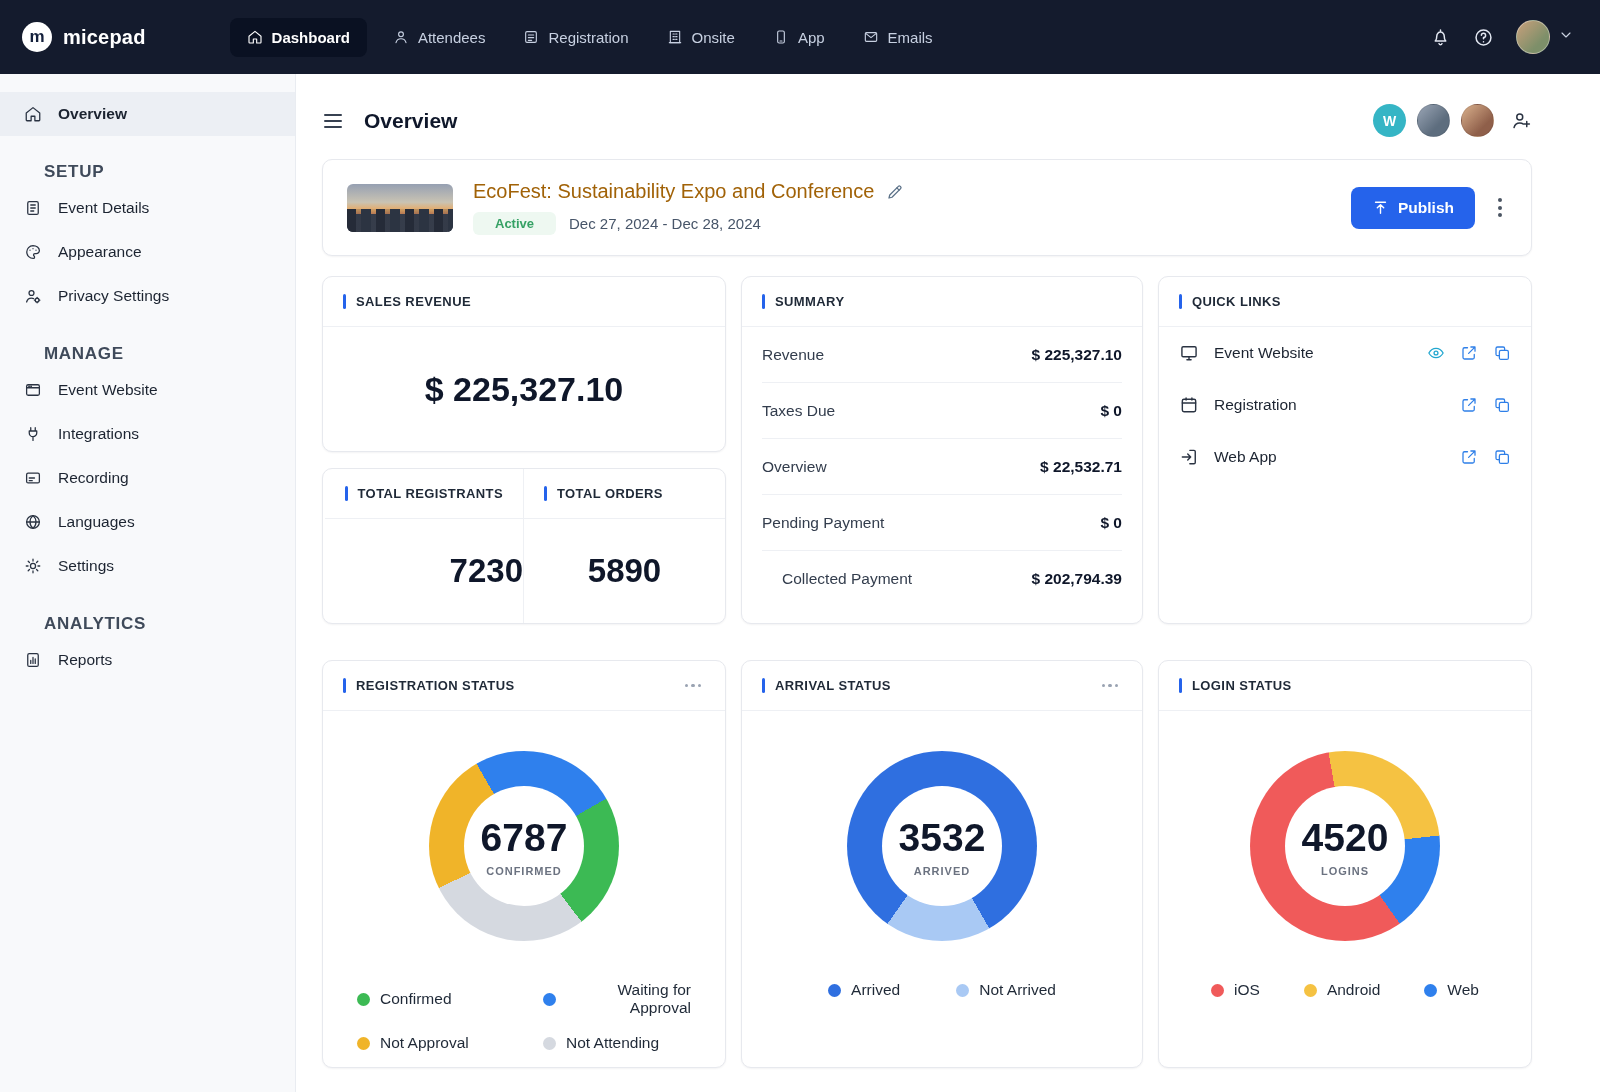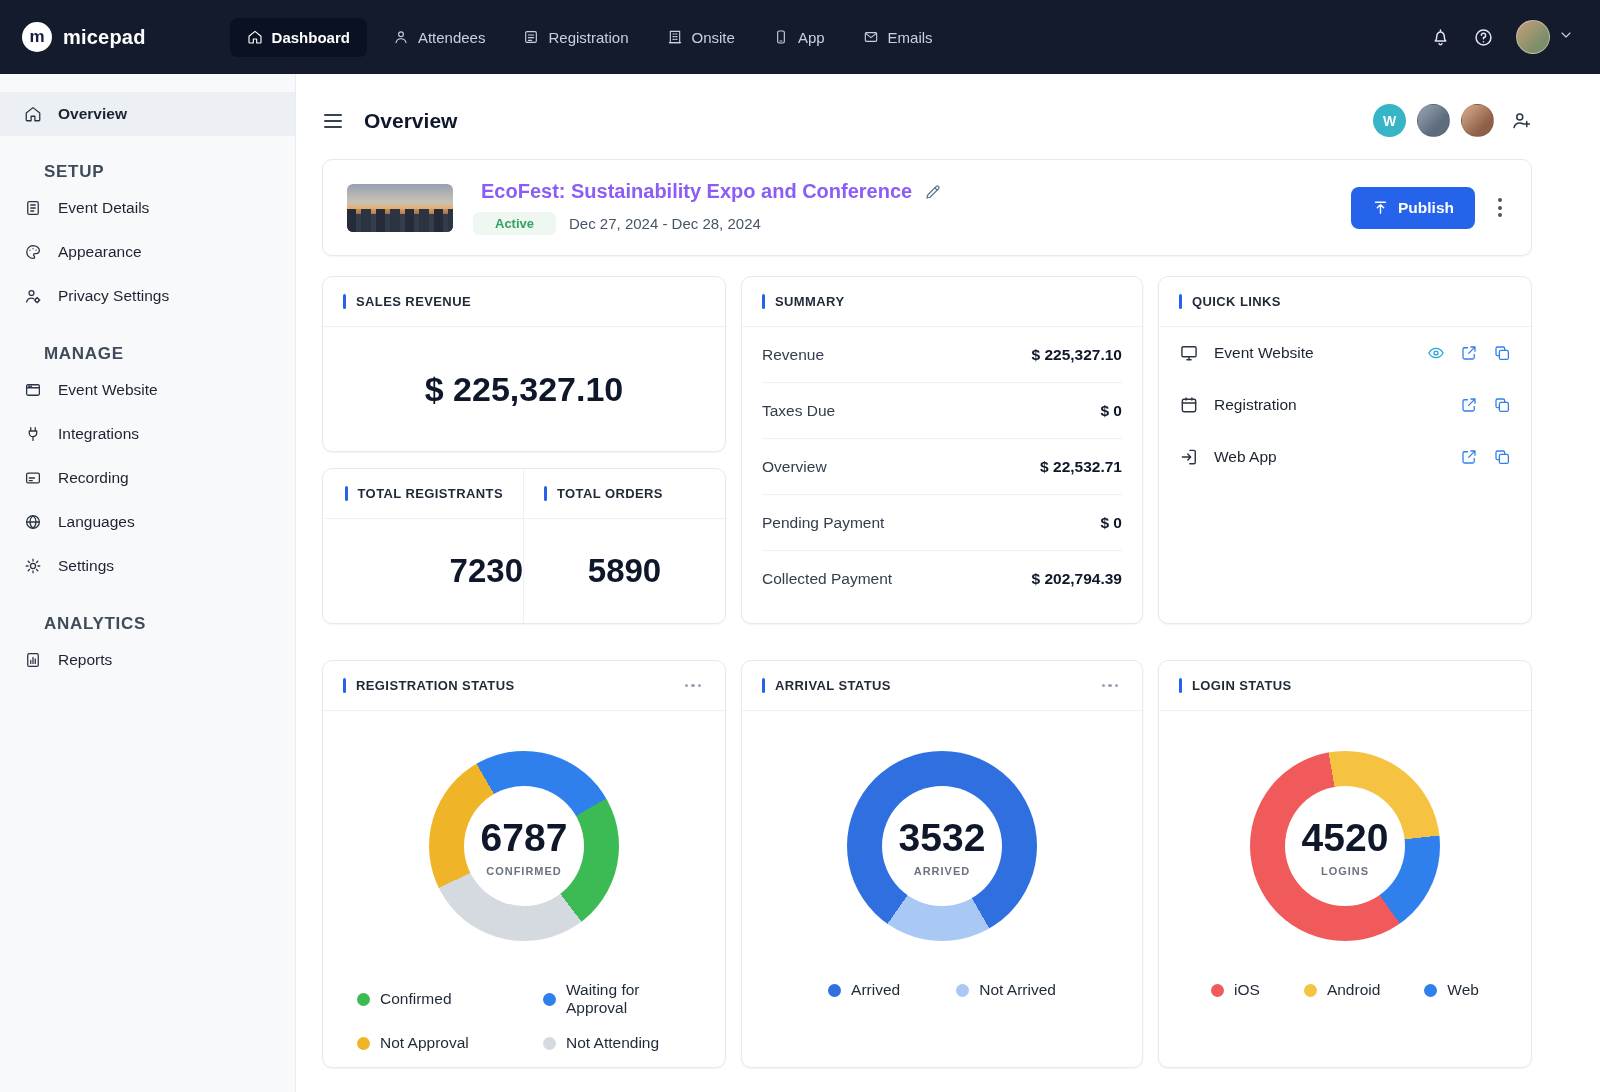--- a/index.html
+++ b/index.html
@@ -51,21 +51,21 @@
 
   
   .card{background:#fff;border:1px solid #e7e9ee;border-radius:10px;box-shadow:0 1px 2px rgba(16,24,40,.05);}
   .event-card{display:flex;align-items:center;padding:20px 24px;margin-bottom:20px;}
   .event-thumb{width:106px;height:48px;border-radius:6px;flex:0 0 auto;position:relative;overflow:hidden;
     background:linear-gradient(180deg,#96a0b2 0%,#c9c3b3 38%,#e8a963 55%,#d2885a 62%,#39404e 62%);}
   .event-thumb::after{content:"";position:absolute;left:0;right:0;bottom:0;height:46%;
     background:repeating-linear-gradient(90deg,#252b38 0 9px,rgba(37,43,56,.25) 9px 14px,#2c3442 14px 24px,rgba(37,43,56,.15) 24px 29px);}
   .event-info{margin-left:20px;}
   .event-title-row{display:flex;align-items:center;gap:12px;}
-  .event-title{font-size:20px;font-weight:700;color:#8b5cf6;margin-left:8px;}
+  .event-title{font-size:20px;font-weight:400;color:#a16207;}
   .edit-btn{color:#5b7188;cursor:pointer;display:flex;}
   .event-meta{display:flex;align-items:center;gap:13px;margin-top:9px;}
   .badge-active{background:#eef8f1;color:#35a164;font-size:13px;font-weight:600;padding:4px 22px;border-radius:6px;}
   .event-dates{font-size:15px;color:#475569;}
   .publish-btn{margin-left:auto;display:flex;align-items:center;gap:9px;background:var(--accent);color:#fff;border:none;border-radius:8px;padding:12px 21px;font-size:15.5px;font-weight:600;font-family:inherit;cursor:pointer;}
   .publish-btn svg.ic{width:17px;height:17px;stroke-width:2;}
   .kebab{margin-left:18px;display:flex;flex-direction:column;gap:3.5px;cursor:pointer;padding:5px;}
   .kebab i{width:4px;height:4px;border-radius:50%;background:#4b5563;}
 
   
@@ -81,34 +81,34 @@
   .big-value{flex:1;display:flex;align-items:center;justify-content:center;font-size:34px;font-weight:700;color:#0f172a;}
 
   .totals-card{height:156px;display:grid;grid-template-columns:1fr 1fr;}
   .totals-col{display:flex;flex-direction:column;}
   .totals-col:first-child{border-right:1px solid #eef0f4;align-items:flex-end;}
   .totals-col .card-head{border-bottom:1px solid #eef0f4;}
   .totals-value{flex:1;display:flex;align-items:center;justify-content:center;font-size:33px;font-weight:700;color:#0f172a;}
 
   .summary-rows{padding:0 20px;}
   .summary-row{display:flex;align-items:center;justify-content:space-between;padding:18.5px 0;border-bottom:1px solid #eef0f4;}
-  .summary-row:last-child{border-bottom:none;}
+  .summary-row:last-child{border-bottom:none;margin-left:20px;}
   .summary-label{font-size:15.5px;color:#333d4d;}
   .summary-value{font-size:15.5px;font-weight:700;color:#0f172a;}
 
   .ql-row{display:flex;align-items:center;gap:15px;padding:16px 20px;}
   .ql-row svg.left-ic{width:20px;height:20px;color:#2a3342;}
   .ql-label{font-size:15.5px;color:#1c2431;}
   .ql-actions{margin-left:auto;display:flex;align-items:center;gap:15px;}
   .ql-actions .act{cursor:pointer;display:flex;color:#2e7fe8;}
   .ql-actions .act.eye{color:#21a6cf;}
   .ql-actions svg.ic{width:18px;height:18px;}
 
   
-  .donut-card{display:flex;flex-direction:column;}
+  .donut-card{display:flex;flex-direction:column;text-align:right;}
   .donut-wrap{display:flex;justify-content:center;margin-top:40px;}
   .donut{width:190px;height:190px;border-radius:50%;position:relative;}
   .donut-hole{position:absolute;inset:0;margin:auto;width:120px;height:120px;border-radius:50%;background:#fff;display:flex;flex-direction:column;align-items:center;justify-content:center;gap:5px;}
   .donut-value{font-size:39px;font-weight:700;color:#0f172a;}
   .donut-label{font-size:11px;font-weight:600;letter-spacing:1px;color:#6b7280;}
   .legend{margin-top:40px;}
   .legend-grid{display:grid;grid-template-columns:158px auto;gap:17px 28px;padding:0 34px;}
   .legend-row{display:flex;justify-content:center;gap:56px;}
   .legend-row3{display:flex;justify-content:center;gap:44px;}
   .legend-item{display:flex;align-items:center;gap:10px;}

